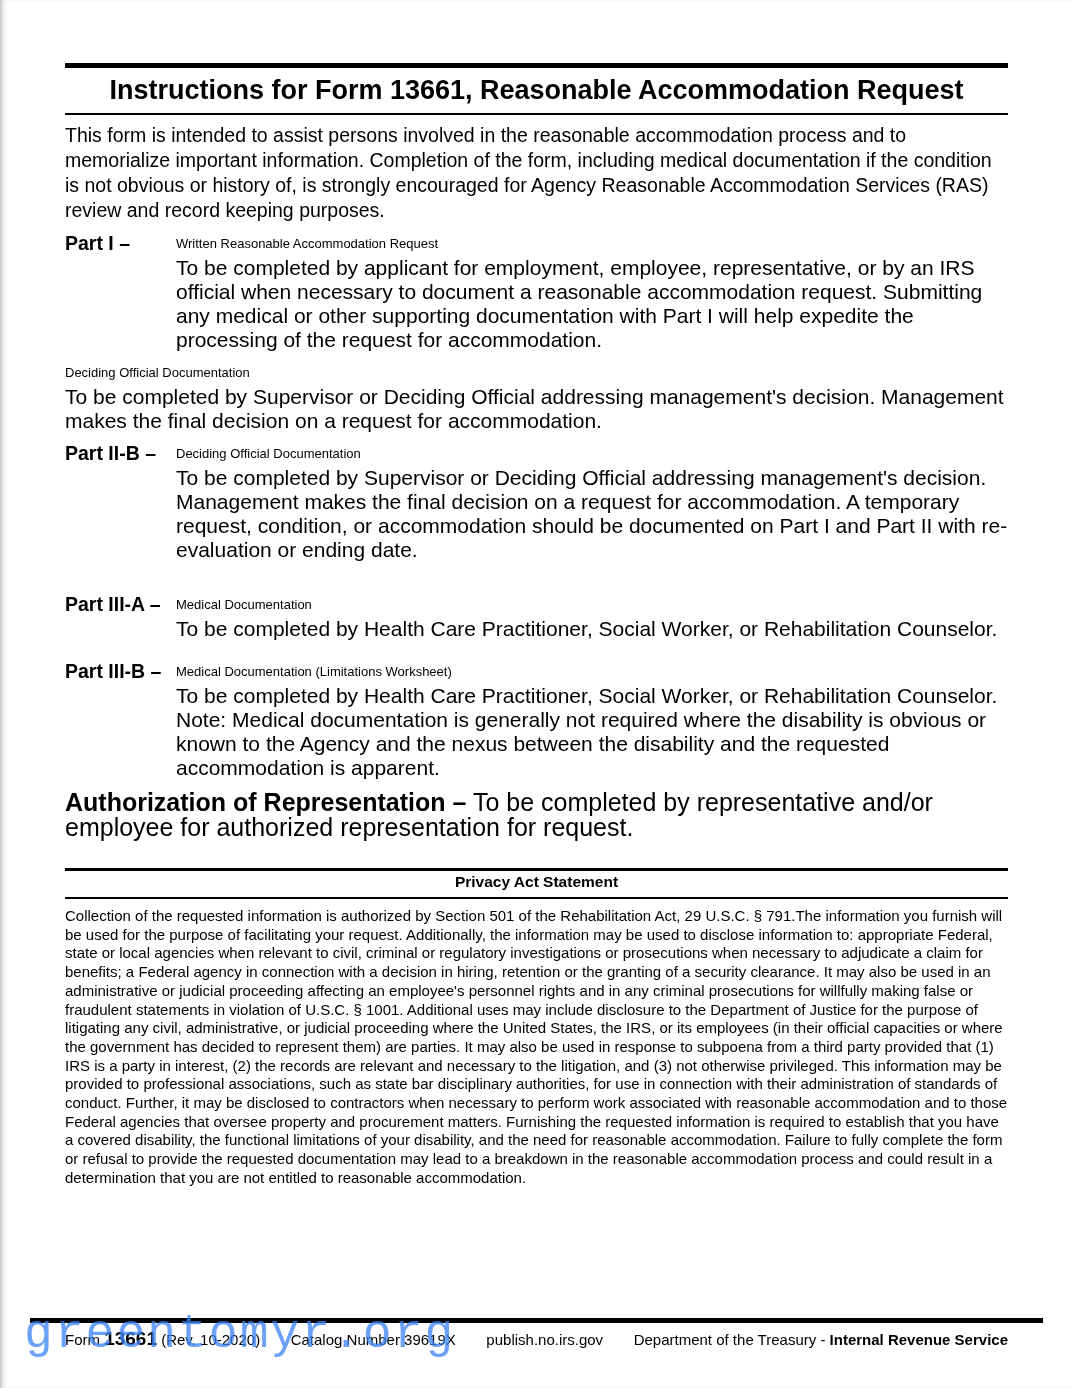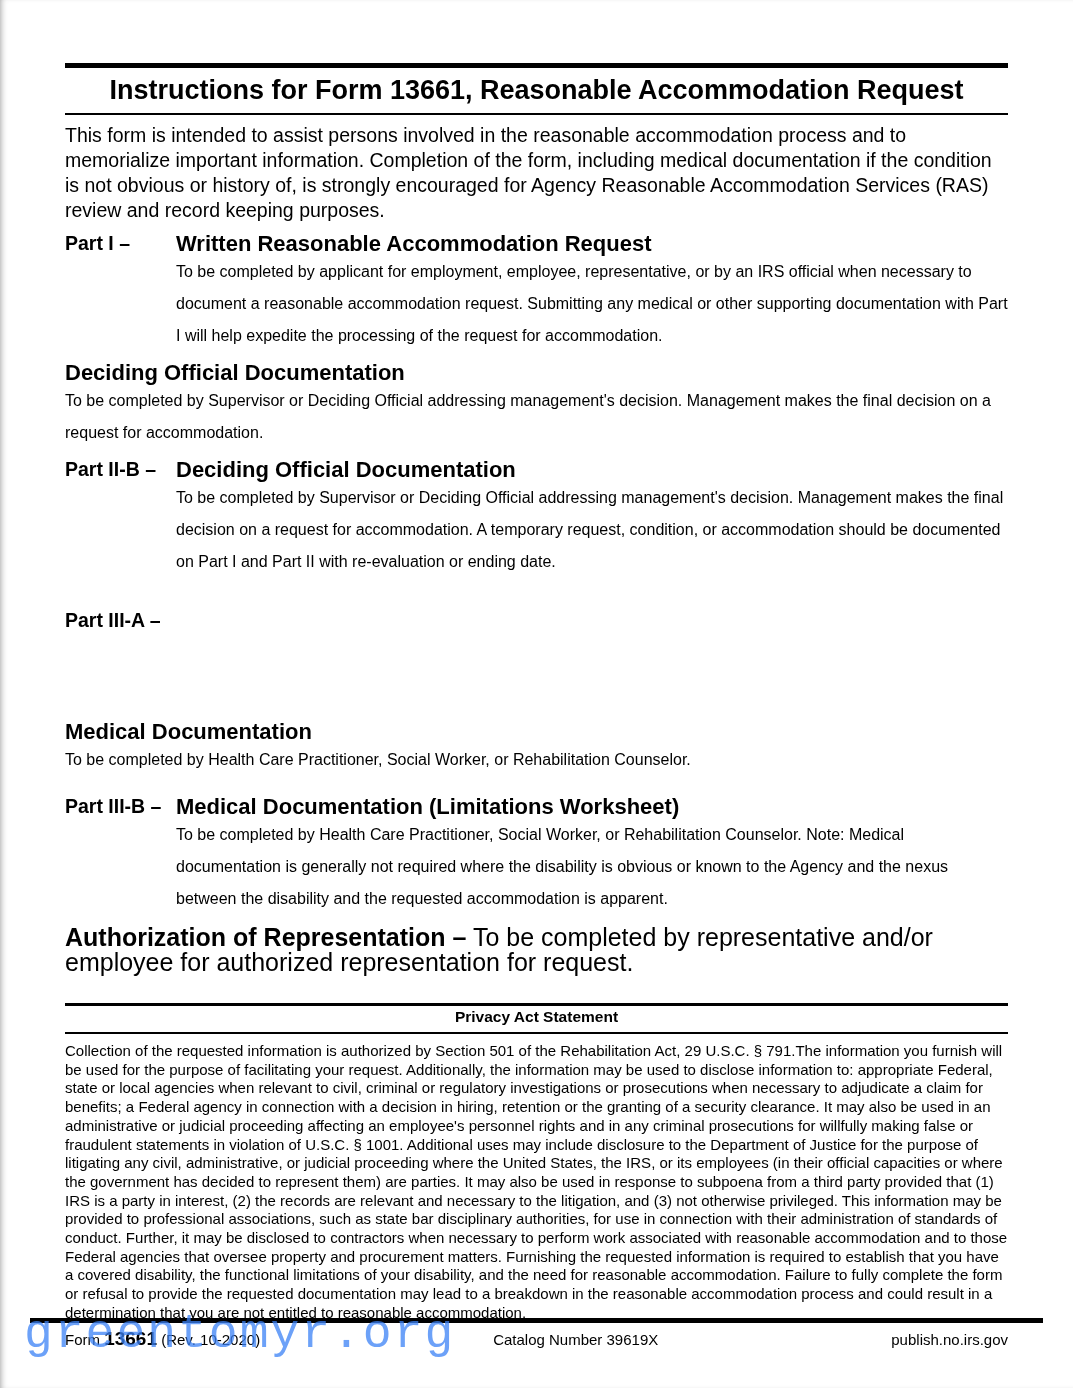--- a/index.html
+++ b/index.html
@@ -20,31 +20,31 @@
 
   .page-title {
     font-size:27px; font-weight:bold; text-align:center;
     margin:7px 0 7px; letter-spacing:0;
   }
 
   .intro { font-size:19.5px; line-height:25px; margin:8px 0 0; }
 
   .sections { margin-top:8px; }
   .section { display:flex; margin-top:8px; }
-  .section.gap-xl { margin-top:30px;flex-direction:column; }
+  .section.gap-xl { margin-top:30px; }
   .section.gap-lg { margin-top:18px; }
   .section.gap-md { margin-top:12px; }
   .sec-label {
     flex:0 0 111px; width:111px;
     font-weight:bold; font-size:19.5px; line-height:25px;
     white-space:pre;
   }
   .sec-main { flex:1 1 auto; }
-  .sec-heading { font-weight:bold; font-size:22px; line-height:25px; }
-  .sec-body { font-size:16px; line-height:32px; }
+  .sec-heading { font-weight:normal; font-size:13px; line-height:25px; }
+  .sec-body { font-size:21px; line-height:24px; }
 
   .auth { margin:10px 0 0; font-size:25px; line-height:25px; }
   .auth-heading { font-weight:bold; }
 
   .privacy { margin-top:28px; }
   .privacy-rule-top { height:3px; }
   .privacy-title { text-align:center; font-weight:bold; font-size:15.5px; padding:2px 0 6px; }
   .privacy-rule-bottom { height:2px; }
   .privacy-body { font-size:15px; line-height:18.7px; margin:8px 0 0; }
 
@@ -131,17 +131,18 @@
     </div>
 
   </div>
 
   <div class="footer">
     <div class="footer-rule"></div>
     <div class="footer-row">
       <span><span>Form</span> <span class="form-number">13661</span> <span>(Rev. 10-2020)</span></span>
       <span>Catalog Number 39619X</span>
       <span>publish.no.irs.gov</span>
+      <span><span>Department of the Treasury - </span><span class="agency-bold">Internal Revenue Service</span></span>
     </div>
   </div>
 
   <div class="watermark">greentomyr.org</div>
 </div>
 
 </body></html>

